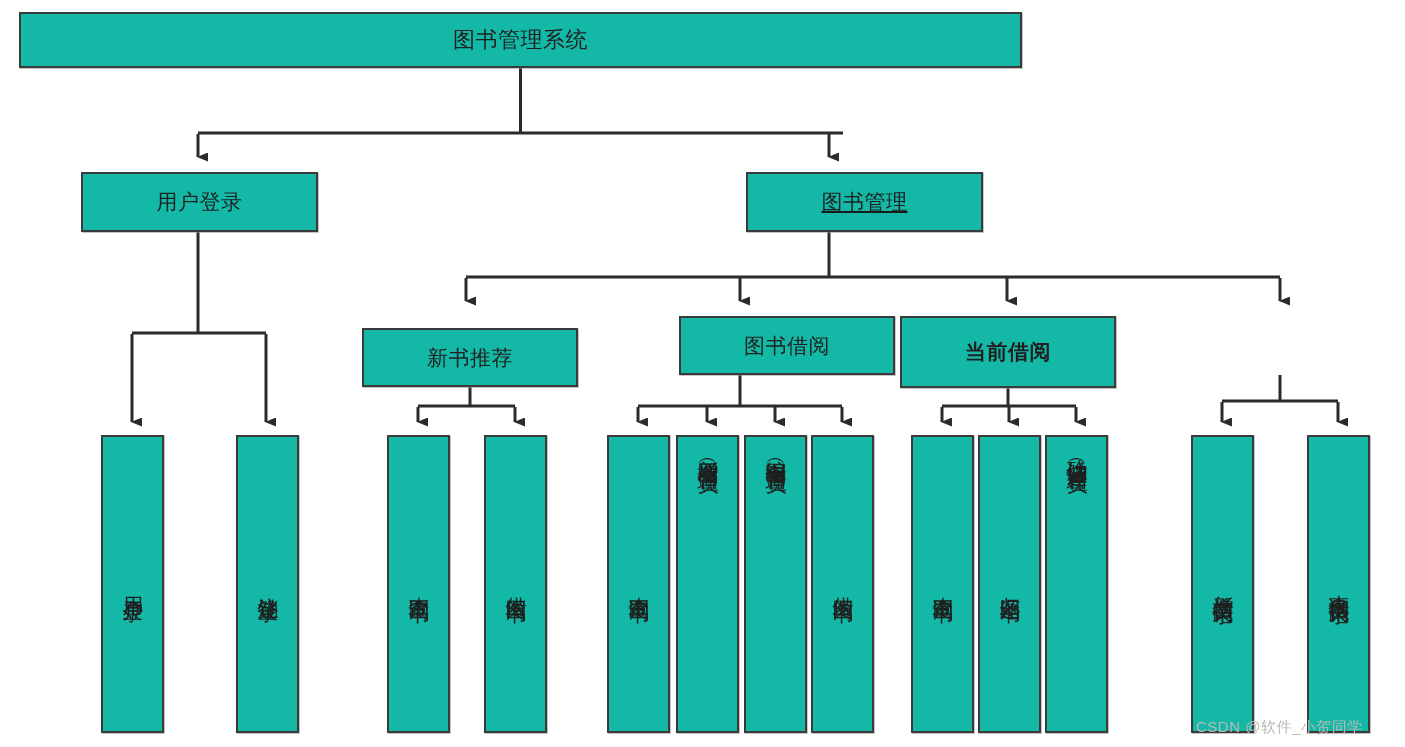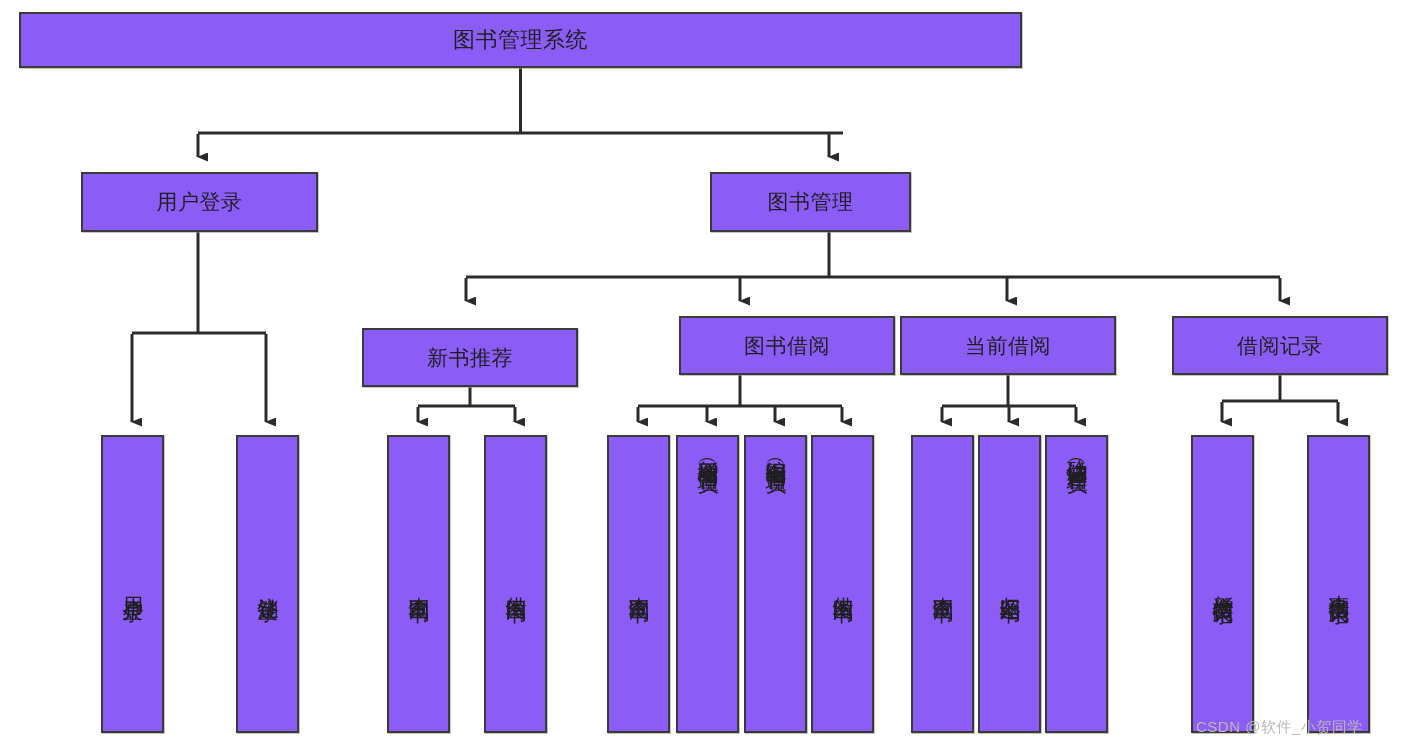--- a/index.html
+++ b/index.html
@@ -23,21 +23,21 @@
     position: absolute;
     left: 0;
     top: 0;
     width: 1405px;
     height: 747px;
     pointer-events: none;
   }
   .node {
     position: absolute;
     box-sizing: border-box;
-    background: #8b5cf6;
+    background: #14b8a6;
     border: 2px solid #3a3a3a;
     display: flex;
     align-items: center;
     justify-content: center;
     box-shadow: 1px 1px 0 0 rgba(150,150,150,0.55);
   }
   .node .label {
     display: block;
     text-align: center;
     line-height: 1.12;
@@ -129,35 +129,32 @@
     </g>
   </svg>
 
   <div class="node horiz root" style="left:19px; top:12px; width:1003px; height:56px;">
     <span class="label">图书管理系统</span>
   </div>
 
   <div class="node horiz" style="left:81px; top:172px; width:237px; height:60px;">
     <span class="label">用户登录</span>
   </div>
-  <div class="node horiz" style="left:710px; top:172px; width:201px; height:60px;">
+  <div class="node horiz" style="left:746px; top:172px; width:237px; height:60px;text-decoration:underline;">
     <span class="label">图书管理</span>
   </div>
 
   <div class="node horiz" style="left:362px; top:328px; width:216px; height:59px;">
     <span class="label">新书推荐</span>
   </div>
   <div class="node horiz" style="left:632px; top:316px; width:216px; height:59px;margin-left:47px;">
     <span class="label">图书借阅</span>
   </div>
-  <div class="node horiz" style="left:900px; top:316px; width:216px; height:59px;">
+  <div class="node horiz" style="left:900px; top:316px; width:216px; height:72px;font-weight:bold;">
     <span class="label">当前借阅</span>
-  </div>
-  <div class="node horiz" style="left:1172px; top:316px; width:216px; height:59px;">
-    <span class="label">借阅记录</span>
   </div>
 
   <div class="node vert center" style="left:101px; top:435px; width:63px; height:298px;">
     <span class="label">用户登录</span>
   </div>
   <div class="node vert center" style="left:236px; top:435px; width:63px; height:298px;">
     <span class="label">注销登录</span>
   </div>
 
   <div class="node vert center" style="left:387px; top:435px; width:63px; height:298px;">

